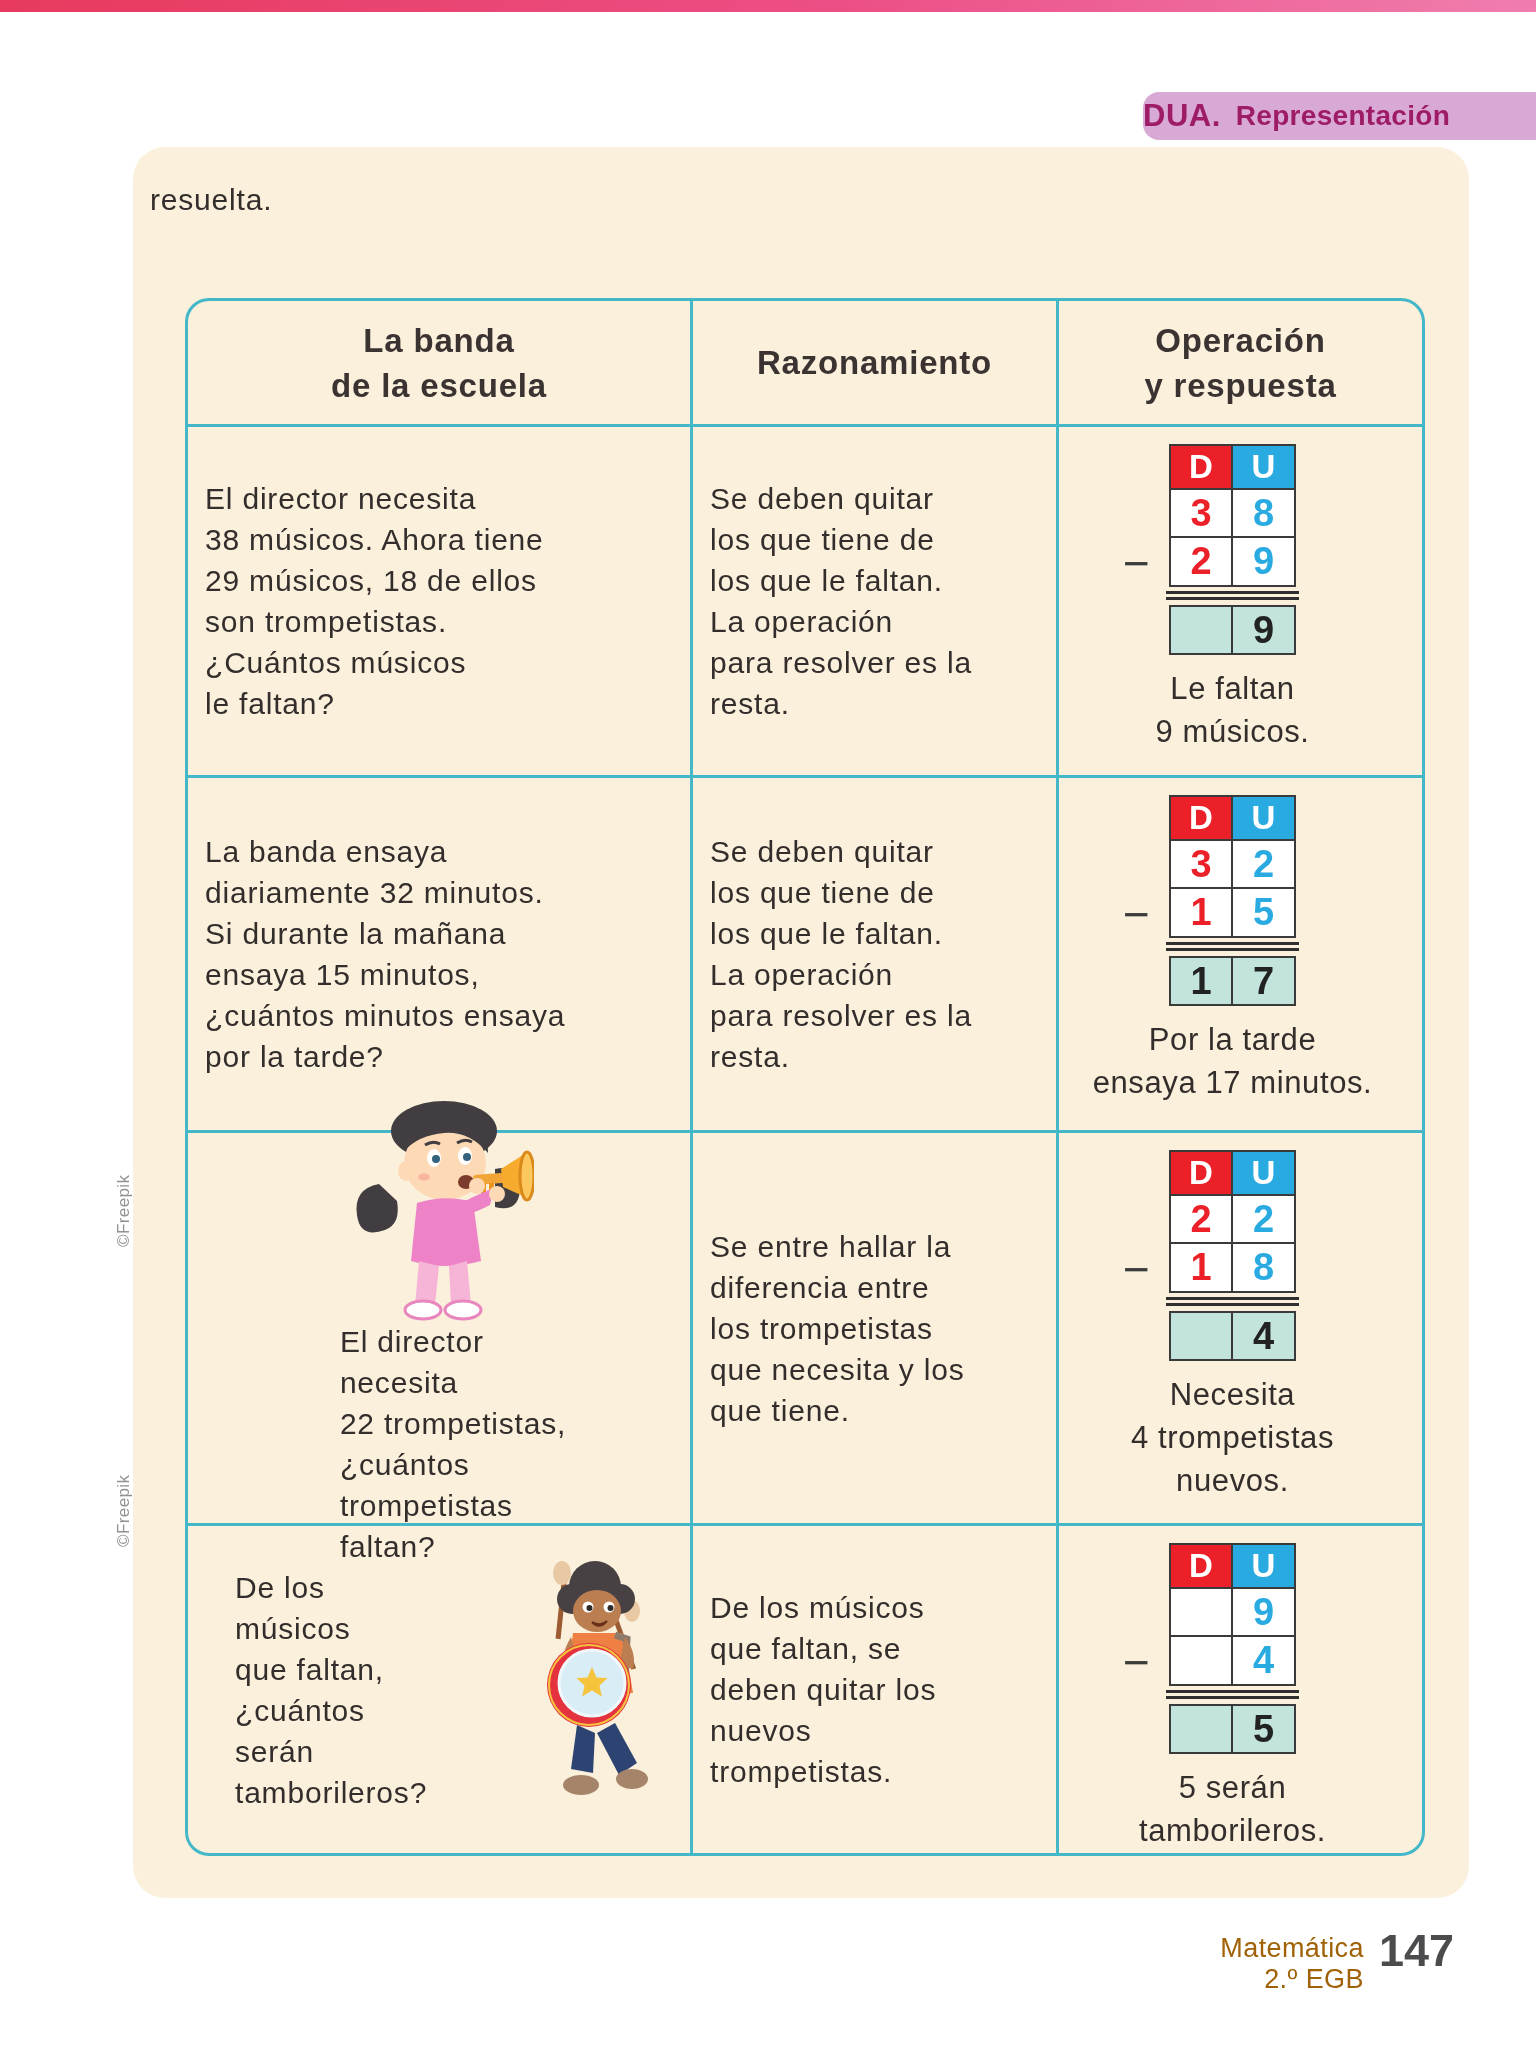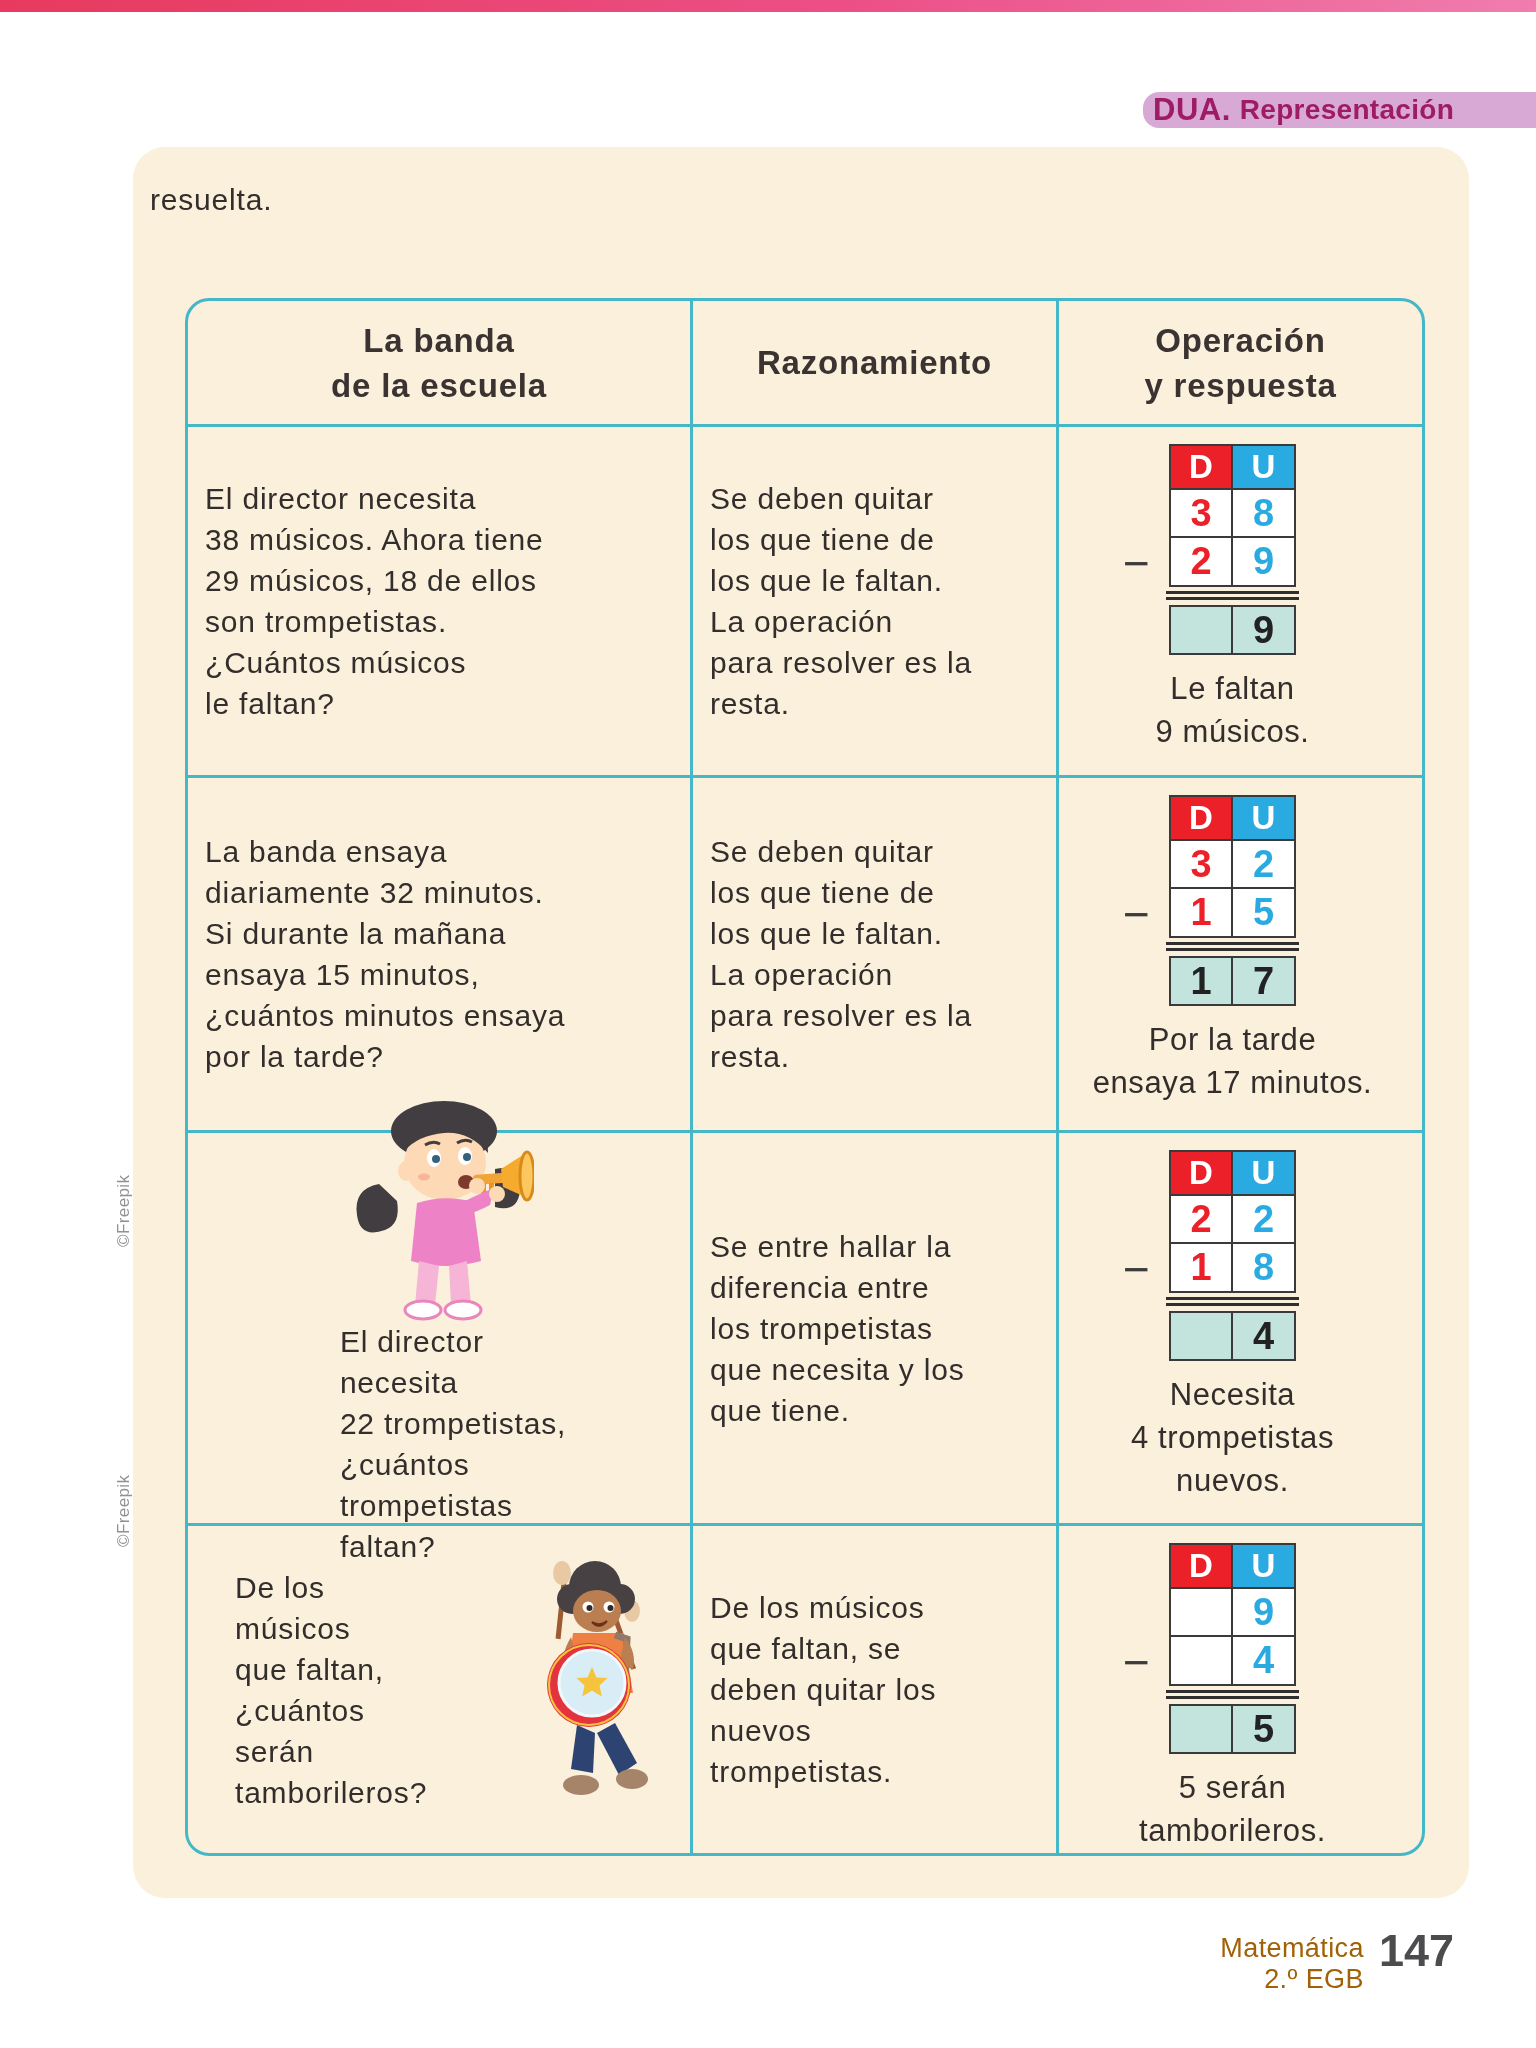--- a/index.html
+++ b/index.html
@@ -4,24 +4,24 @@
 <style>
   html,body{margin:0;padding:0;background:#ffffff;width:1536px;height:2048px;overflow:hidden;
     font-family:"Liberation Sans", sans-serif;}
   #stage{position:relative;width:1536px;height:2048px;background:#fff;}
 
   
   #top-strip{position:absolute;left:0;top:0;width:1536px;height:12px;
     background:linear-gradient(90deg,#e73a5e 0%,#ec4f86 55%,#f07dae 100%);}
 
   
-  #dua-badge{position:absolute;left:1143px;top:92px;width:393px;height:36px;background:#d9a9d6;
-    border-radius:16px 0 0 16px;display:flex;align-items:center;padding-left:10px;box-sizing:border-box;}
+  #dua-badge{position:absolute;left:1143px;top:92px;width:393px;height:48px;background:#d9a9d6;
+    border-radius:16px 0 0 16px;display:flex;align-items:center;padding-left:0;box-sizing:border-box;}
   #dua-badge .dua-prefix{font-weight:800;color:#9e1c66;font-size:31px;letter-spacing:.5px;}
-  #dua-badge .dua-label{font-weight:700;color:#9e1c66;font-size:28px;margin-left:9px;letter-spacing:.3px;}
+  #dua-badge .dua-label{font-weight:700;color:#9e1c66;font-size:28px;margin-left:15px;letter-spacing:.3px;}
 
   
   #panel{position:absolute;left:133px;top:147px;width:1336px;height:1751px;background:#faf0dc;border-radius:32px;}
   #intro{position:absolute;left:17px;top:30px;font-size:30px;line-height:45px;color:#332e2c;letter-spacing:.8px;}
 
   
   #main-table{position:absolute;left:52px;top:151px;width:1240px;height:1558px;box-sizing:border-box;
     border:3px solid #44b7c8;border-radius:24px;display:grid;
     grid-template-columns:505px 366px 363px;
     grid-template-rows:126px 351px 355px 393px 327px;overflow:hidden;}

